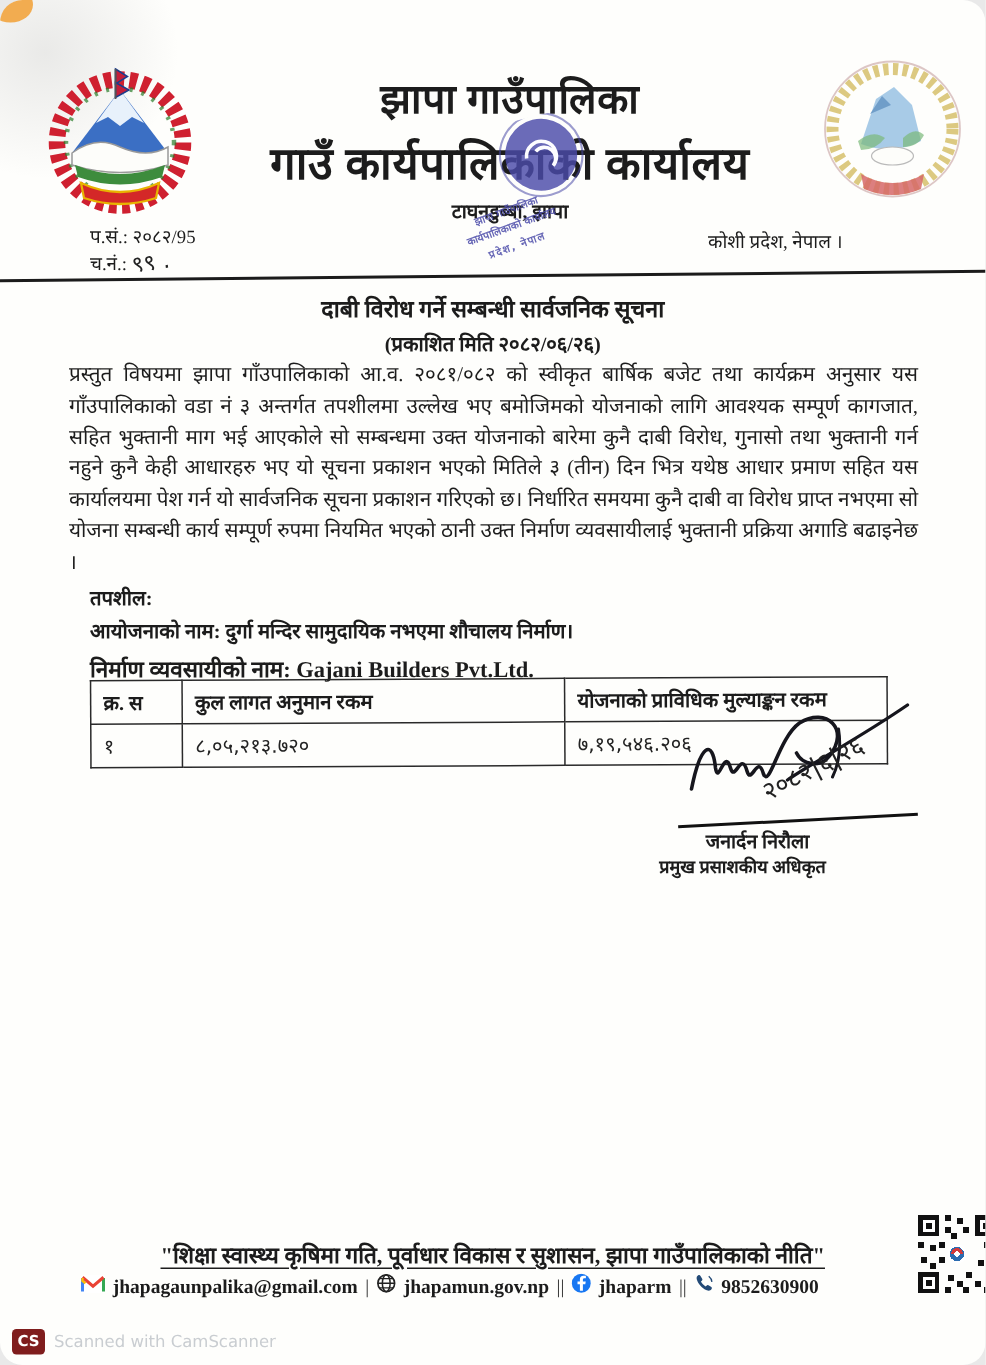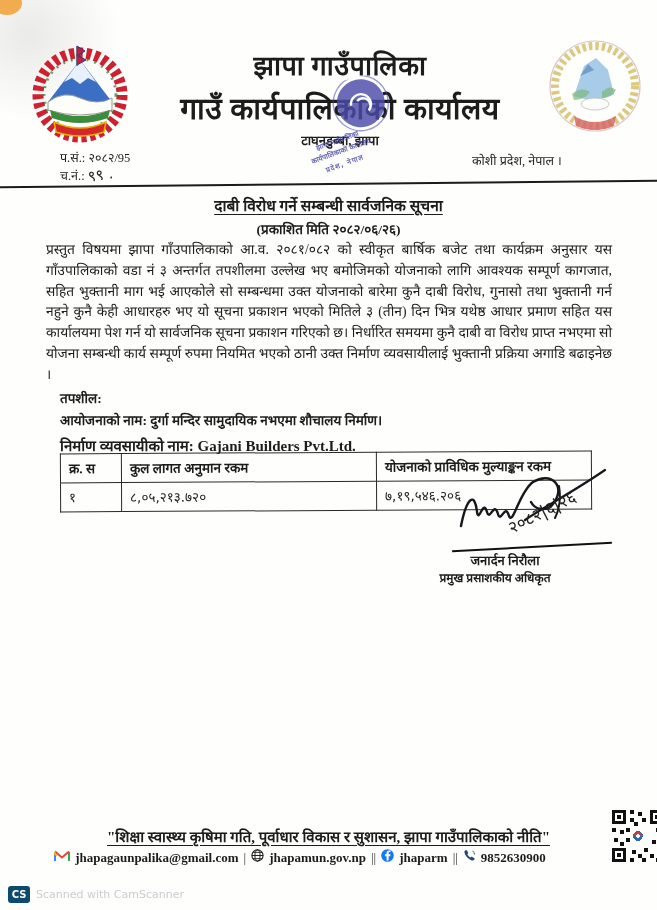--- a/index.html
+++ b/index.html
@@ -1,20 +1,21 @@
 <!DOCTYPE html>
 <html><head>
 <meta charset="utf-8">
 <style>
   html,body{margin:0;padding:0;background:#e9e9e9;}
   #page{
     position:relative;width:657px;height:910px;margin:0 auto;
     background:#fefefc;overflow:hidden;
     font-family:"Liberation Serif","DejaVu Serif",serif;
     color:#1c1c1c;
+    border-radius:15px;
   }
   #page::before{
     content:"";position:absolute;left:0;top:0;width:120px;height:120px;
     background:radial-gradient(ellipse at 30px 35px, rgba(140,140,140,.18), transparent 70%);
     pointer-events:none;
   }
   .corner-blob{position:absolute;left:-8px;top:-9px;width:30px;height:24px;border-radius:50%;
     background:#f2a43e;opacity:.9;}
   .abs{position:absolute;}
   
@@ -34,21 +35,21 @@
   .st1{left:18px;top:52px;transform:rotate(-6deg);}
   .st2{left:10px;top:63px;transform:rotate(-6deg);}
   .st3{left:22px;top:76px;transform:rotate(-6deg);letter-spacing:1px;}
   
   .ref-block{left:60px;top:150px;font-size:12.5px;line-height:17px;}
   .chalani-val{display:inline-block;font-family:"DejaVu Sans",sans-serif;font-size:15px;
     transform:rotate(-8deg);color:#222;}
   .rule{left:-4px;top:183px;width:665px;border-top:2.2px solid #1b1b1b;transform:rotate(-0.55deg);}
   
   .notice-title{left:0;top:194px;width:657px;text-align:center;font-size:15.5px;font-weight:bold;
-    text-decoration:underline;text-underline-offset:3px;}
+    text-underline-offset:3px;}
   .notice-date{left:0;top:220px;width:657px;text-align:center;font-size:13.5px;font-weight:bold;}
   .body-par{left:46px;top:240px;width:566px;font-size:13.8px;line-height:20.8px;
     text-align:justify;}
   
   .tapasil{left:60px;top:389px;font-size:13.5px;font-weight:bold;}
   .proj-line{left:60px;top:411px;font-size:13.5px;font-weight:bold;}
   .builder-line{left:60px;top:435px;font-size:15px;font-weight:bold;}
   
   table.doc{position:absolute;left:60px;top:452px;width:532px;border-collapse:collapse;
     transform:rotate(-0.3deg);}
@@ -67,21 +68,21 @@
   .sig-title{left:385px;top:569px;width:220px;text-align:center;font-size:12px;font-weight:bold;}
   
   .slogan{left:0;top:826px;width:657px;text-align:center;font-size:15px;font-weight:bold;
     text-decoration:underline;text-underline-offset:3px;}
   .contact{left:0;top:849px;width:600px;display:flex;justify-content:center;align-items:center;
     gap:5px;font-size:13px;font-weight:bold;font-family:"Liberation Serif",serif;}
   .contact .sep{font-weight:normal;color:#333;}
   .qr{left:612px;top:810px;}
   
   .wm{left:8px;top:886px;display:flex;align-items:center;gap:6px;}
-  .wm-badge{width:22px;height:17px;background:#0c4a6e;color:#fff;border-radius:3px;
+  .wm-badge{width:22px;height:17px;background:#7f1d1d;color:#fff;border-radius:3px;
     font-family:"DejaVu Sans",sans-serif;font-size:10px;font-weight:bold;
     display:flex;align-items:center;justify-content:center;}
   .wm-text{font-family:"DejaVu Sans",sans-serif;font-size:11px;color:#c9cdd1;}
 </style>
 </head>
 <body>
 
 <div id="page">
 
   <div class="corner-blob"></div>

